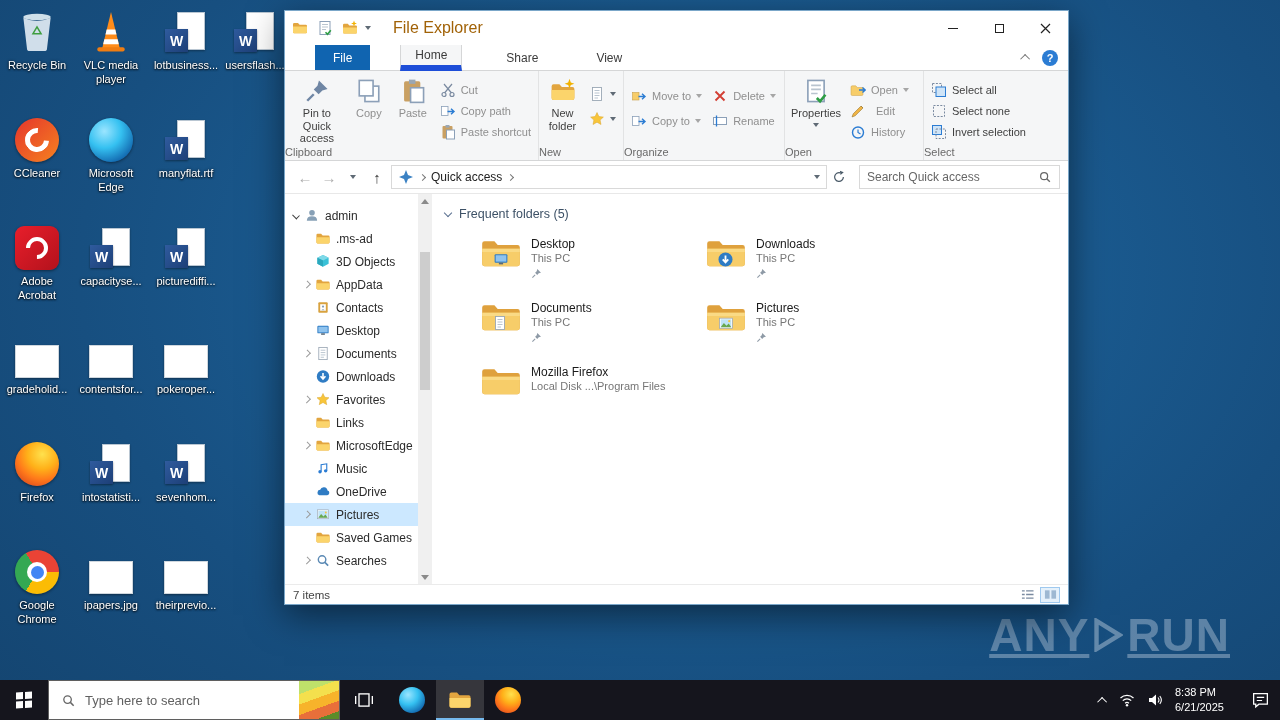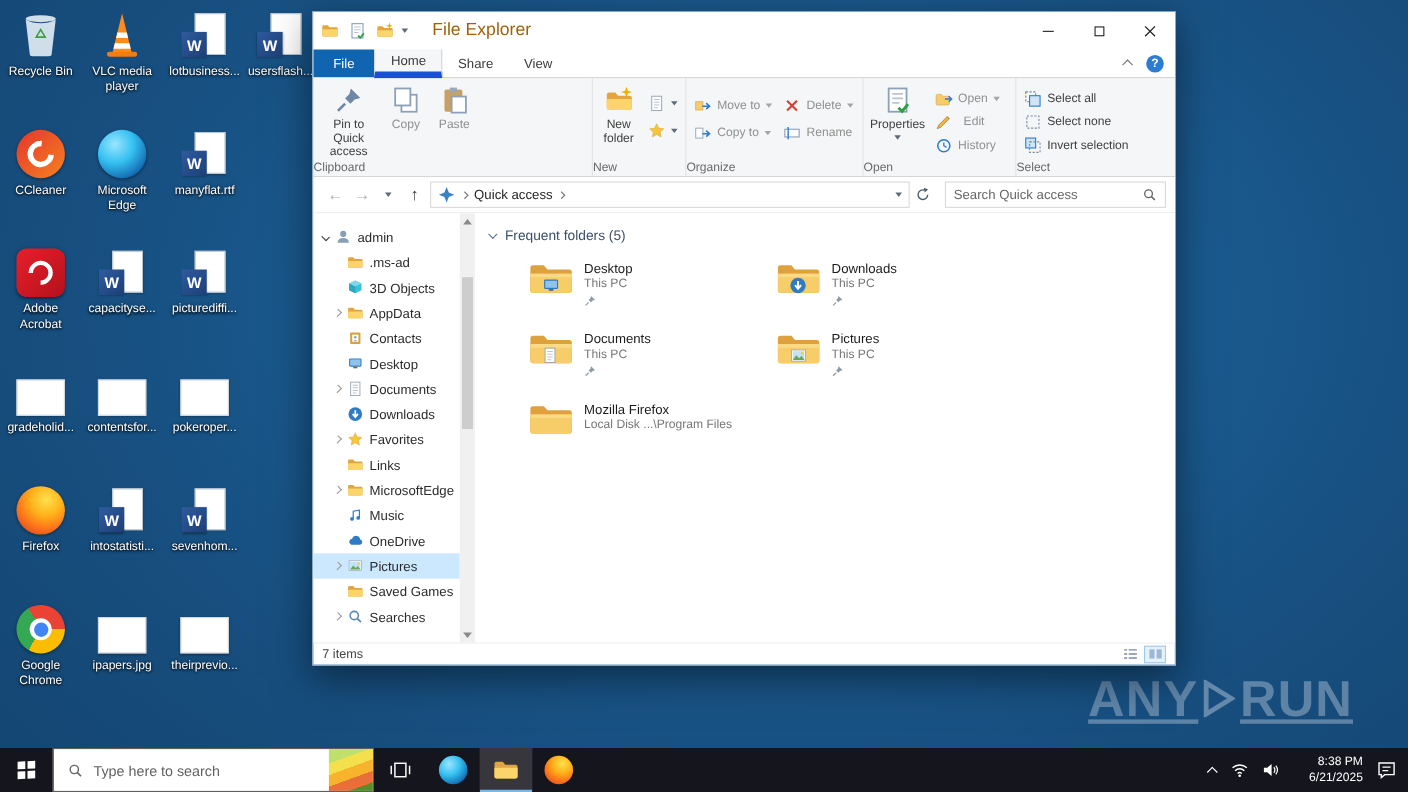--- a/index.html
+++ b/index.html
@@ -42,21 +42,21 @@
 .wtitle{margin-left:22px;font-size:16px;color:#a16207;}
 .caps{margin-left:auto;display:flex;height:34px;}
 .capbtn{width:46px;height:34px;display:flex;align-items:center;justify-content:center;}
 .cap-min{width:10px;border-bottom:1px solid #222;height:1px;display:block;}
 .cap-max{width:9px;height:9px;border:1px solid #222;display:block;}
 .caret{width:0;height:0;border-left:3.5px solid transparent;border-right:3.5px solid transparent;border-top:4px solid #5f6a75;display:inline-block;}
 .dis .caret{border-top-color:#a6a6a6;}
 
 
 .tabrow{height:26px;display:flex;align-items:stretch;background:#fff;border-bottom:1px solid #d5d6d7;position:relative;}
-.tab{padding:0 14px;display:flex;align-items:center;font-size:12px;color:#3b3b3b;}
+.tab{padding:0 14px;display:flex;align-items:center;font-size:12px;color:#3b3b3b;margin-left:30px;}
 .tab-file{background:#1064b0;color:#fff;padding:0 18px;}
 .tab-active{background:#f5f6f7;border-left:1px solid #d5d6d7;border-right:1px solid #d5d6d7;margin-bottom:-1px;border-bottom:6px solid #1d4ed8;}
 .tabrow-right{margin-left:auto;display:flex;align-items:center;gap:12px;padding-right:10px;}
 .rib-chev{width:7px;height:7px;border-left:1.5px solid #777;border-top:1.5px solid #777;transform:rotate(45deg) translateY(2px);}
 .helpdot{width:16px;height:16px;border-radius:50%;background:#2b7cd3;color:#fff;font-size:11px;font-weight:bold;display:flex;align-items:center;justify-content:center;}
 
 
 .ribbon{height:90px;background:#f5f6f7;border-bottom:1px solid #d5d6d7;display:flex;}
 .rgroup{position:relative;height:100%;padding:2px 2px 16px;display:flex;align-items:flex-start;border-right:1px solid #e2e3e4;}
 .rgroup-label{position:absolute;left:0;right:0;bottom:2px;text-align:left;font-size:11px;color:#6a6a6a;}
@@ -125,21 +125,21 @@
 .tb-search input::placeholder{color:#616161;}
 .tulip{width:40px;height:38px;background:linear-gradient(160deg,#bfe06a 0 25%,#f4e04d 25% 45%,#f7b32b 45% 65%,#e86f3a 65% 85%,#5b8c2a 85%);}
 .tb-btn{width:48px;display:flex;align-items:center;justify-content:center;}
 .tb-btn.active{background:rgba(255,255,255,.14);box-shadow:inset 0 -2px 0 #76b9ed;}
 .tb-circle{width:26px;height:26px;border-radius:50%;}
 .tb-edge{background:radial-gradient(circle at 35% 30%, #9be5ff 0%, #35c1f1 40%, #0c59a4 85%);}
 .tb-ff{background:radial-gradient(circle at 62% 28%, #ffe14d 0%, #ffb119 35%, #ff7a1a 60%, #e6551d 82%, #b5246f 100%);}
 .tb-spacer{flex:1;}
 .tray{display:flex;align-items:center;gap:12px;padding:0 10px;color:#fff;}
 .up-chev{width:7px;height:7px;border-left:1.5px solid #fff;border-top:1.5px solid #fff;transform:rotate(45deg) translateY(2px);}
-.tray-clock{text-align:right;font-size:11px;line-height:1.4;color:#fff;min-width:64px;}
+.tray-clock{text-align:left;font-size:11px;line-height:1.4;color:#fff;min-width:64px;}
 </style>
 </head>
 <body>
 
 <svg width="0" height="0" style="position:absolute">
   <symbol id="i-folder" viewBox="0 0 16 16">
     <path d="M1 4.2 Q1 3 2.2 3 H6 L7.6 4.8 H13.8 Q15 4.8 15 6 V12 Q15 13.2 13.8 13.2 H2.2 Q1 13.2 1 12 Z" fill="#e2a53f"></path>
     <path d="M1 6.6 H15 V12 Q15 13.2 13.8 13.2 H2.2 Q1 13.2 1 12 Z" fill="#fbd46b"></path>
   </symbol>
   <symbol id="i-tfolder" viewBox="0 0 44 34">
@@ -542,20 +542,40 @@
             <use href="#i-copy"></use>
           </svg>
         <span class="lbl">Copy</span>
       </div>
       <div class="rb-large dis" style="width:44px">
         <svg class="ri24">
             <use href="#i-paste"></use>
           </svg>
         <span class="lbl">Paste</span>
       </div>
+      <div class="rb-col">
+        <div class="rb-small dis">
+          <svg class="ri">
+              <use href="#i-cut"></use>
+            </svg>
+          <span>Cut</span>
+        </div>
+        <div class="rb-small dis">
+          <svg class="ri">
+              <use href="#i-copyto"></use>
+            </svg>
+          <span>Copy path</span>
+        </div>
+        <div class="rb-small dis">
+          <svg class="ri">
+              <use href="#i-paste"></use>
+            </svg>
+          <span>Paste shortcut</span>
+        </div>
+      </div>
       <div class="rgroup-label">Clipboard</div>
     </div>
 
     <div class="rgroup" style="width:85px">
       <div class="rb-large" style="width:50px">
         <svg class="ri24">
             <use href="#i-newfolder"></use>
           </svg>
         <span class="lbl">New folder</span>
       </div>

